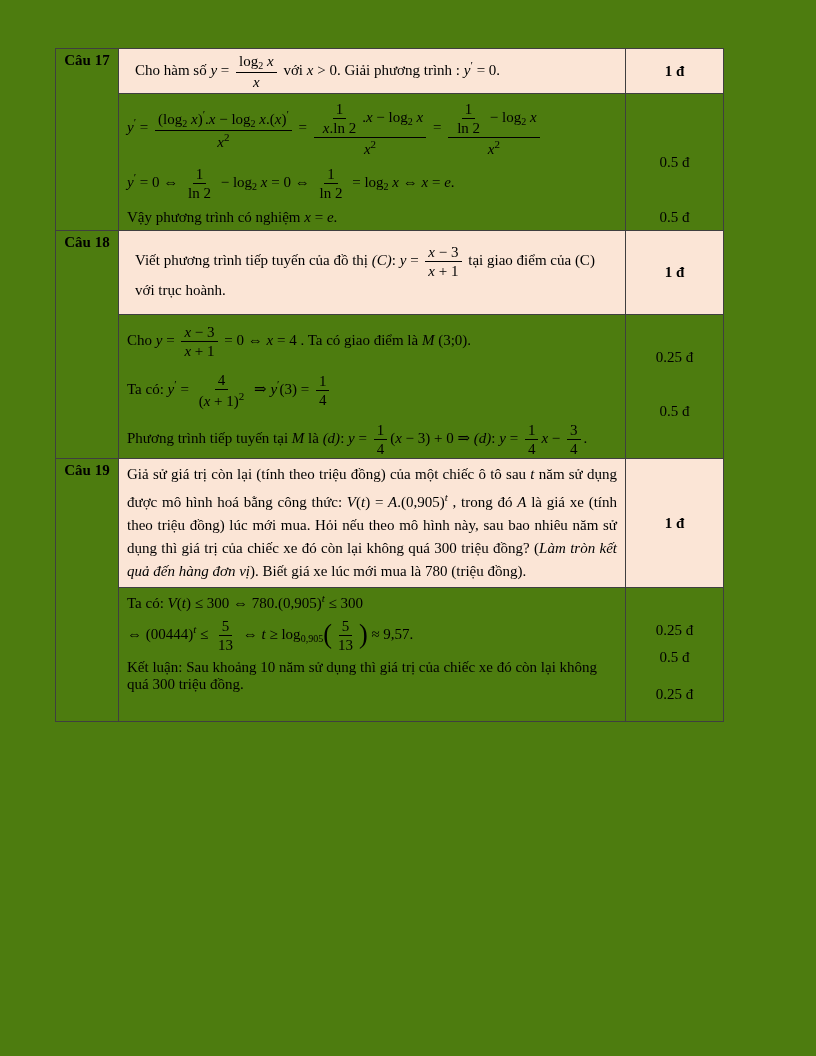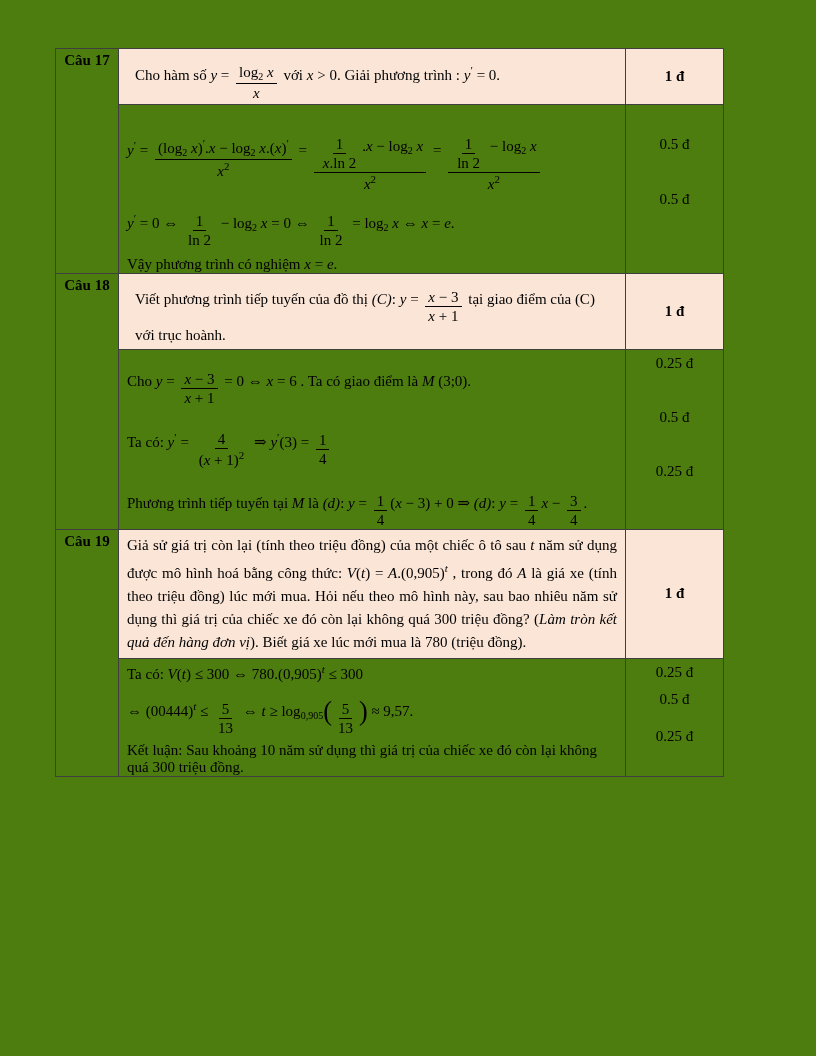--- a/index.html
+++ b/index.html
@@ -16,36 +16,36 @@
   td{border:1px solid #3f3f3f;padding:0;vertical-align:top;overflow:hidden;}
   .c-cau{width:63px;text-align:center;font-weight:bold;padding-top:3px;}
   .c-main{width:507px;}
   .c-pts{width:98px;}
   .shaded{background:#fbe5d6;}
   .q-cell{padding:2px 16px;vertical-align:middle;line-height:1.45;}
   .q-cell.justify{text-align:justify;line-height:23px;padding:4px 8px;}
   .pts-cell{text-align:center;font-weight:bold;vertical-align:middle;}
   .sol-cell{padding:4px 8px 0 8px;}
   .spts-cell{position:relative;}
-  .score{position:absolute;left:0;right:0;text-align:center;}
+  .score{position:absolute;left:0;right:0;text-align:center;margin-top:29px;}
   .sol-line{margin:0 0 7px 0;}
   .b17 .sol-line{margin:2px 0 7px 0;}
   .b18 .sol-line{margin:4px 0 11px 0;}
   .b19 .sol-line{margin:0 0 5px 0;}
   .sol-line:last-child{margin-bottom:0;}
   
   .it{font-style:italic;}
   .rm{font-style:normal;}
   .sb{font-size:10px;vertical-align:-3px;}
   .sp{font-size:11px;vertical-align:6px;}
   .spi{font-size:11px;vertical-align:6px;font-style:italic;}
   .bp{font-size:175%;vertical-align:middle;line-height:1;font-weight:normal;}
   .fr{display:inline-flex;flex-direction:column;align-items:center;
       vertical-align:middle;margin:0 3px;text-align:center;line-height:1.2;}
-  .fr > .n{border-bottom:1px solid #000;padding:0 3px;display:block;margin-top:12px;}
+  .fr > .n{border-bottom:1px solid #000;padding:0 3px;display:block;}
   .fr > .d{padding:0 3px;display:block;}
 </style>
 </head>
 <body>
 
 <div class="page">
   <table class="answer">
     <colgroup>
       <col style="width:63px">
         <col style="width:507px">
@@ -89,34 +89,34 @@
           <div class="sol-line"><span class="rm">Vậy phương trình có nghiệm </span><span class="it">x</span><span class="rm"> = </span><span class="it">e</span><span class="rm">.</span></div>
         </td>
         <td class="c-pts spts-cell">
           <div class="score" style="top:31px">0.5 đ</div>
           <div class="score" style="top:86px">0.5 đ</div>
         </td>
       </tr>
     </tbody>
 
     <tbody class="b18">
-      <tr style="height:64px">
+      <tr style="height:84px">
         <td class="c-cau" rowspan="2">Câu 18</td>
         <td class="c-main q-cell shaded"><span class="rm">Viết phương trình tiếp tuyến của đồ thị </span><span class="it">(C)</span><span class="rm">: </span><span class="it">y</span><span class="rm"> = </span><span class="fr">
               <span class="n"><span class="it">x</span><span class="rm"> − 3</span></span>
               <span class="d"><span class="it">x</span><span class="rm"> + 1</span></span>
             </span><span class="rm"> tại giao điểm của (C) với trục hoành.</span></td>
         <td class="c-pts pts-cell shaded">1 đ</td>
       </tr>
       <tr style="height:128px">
         <td class="c-main sol-cell">
           <div class="sol-line"><span class="rm">Cho </span><span class="it">y</span><span class="rm"> = </span><span class="fr">
                 <span class="n"><span class="it">x</span><span class="rm"> − 3</span></span>
                 <span class="d"><span class="it">x</span><span class="rm"> + 1</span></span>
-              </span><span class="rm"> = 0 ⇔ </span><span class="it">x</span><span class="rm"> = 6 . Ta có giao điểm là </span><span class="it">M</span><span class="rm"> (3;0).</span></div>
+              </span><span class="rm"> = 0 ⇔ </span><span class="it">x</span><span class="rm"> = 4 . Ta có giao điểm là </span><span class="it">M</span><span class="rm"> (3;0).</span></div>
           <div class="sol-line"><span class="rm">Ta có: </span><span class="it">y</span><span class="sp">′</span><span class="rm"> = </span><span class="fr">
                 <span class="n"><span class="rm">4</span></span>
                 <span class="d"><span class="rm">(</span><span class="it">x</span><span class="rm"> + 1)</span><span class="sp">2</span></span>
               </span><span class="rm"> ⇒ </span><span class="it">y</span><span class="sp">′</span><span class="rm">(3) = </span><span class="fr">
                 <span class="n"><span class="rm">1</span></span>
                 <span class="d"><span class="rm">4</span></span>
               </span></div>
           <div class="sol-line"><span class="rm">Phương trình tiếp tuyến tại </span><span class="it">M</span><span class="rm"> là </span><span class="it">(d)</span><span class="rm">: </span><span class="it">y</span><span class="rm"> = </span><span class="fr">
                 <span class="n"><span class="rm">1</span></span>
                 <span class="d"><span class="rm">4</span></span>
@@ -135,21 +135,21 @@
         </td>
       </tr>
     </tbody>
 
     <tbody class="b19">
       <tr style="height:102px">
         <td class="c-cau" rowspan="2">Câu 19</td>
         <td class="c-main q-cell justify shaded"><span class="rm">Giả sử giá trị còn lại (tính theo triệu đồng) của một chiếc ô tô sau </span><span class="it">t</span><span class="rm"> năm sử dụng được mô hình hoá bằng công thức: </span><span class="it">V</span><span class="rm">(</span><span class="it">t</span><span class="rm">) = </span><span class="it">A</span><span class="rm">.(0,905)</span><span class="spi">t</span><span class="rm"> , trong đó </span><span class="it">A</span><span class="rm"> là giá xe (tính theo triệu đồng) lúc mới mua. Hỏi nếu theo mô hình này, sau bao nhiêu năm sử dụng thì giá trị của chiếc xe đó còn lại không quá 300 triệu đồng? (</span><span class="it">Làm tròn kết quả đến hàng đơn vị</span><span class="rm">). Biết giá xe lúc mới mua là 780 (triệu đồng).</span></td>
         <td class="c-pts pts-cell shaded">1 đ</td>
       </tr>
-      <tr style="height:112px">
+      <tr style="height:134px">
         <td class="c-main sol-cell">
           <div class="sol-line"><span class="rm">Ta có: </span><span class="it">V</span><span class="rm">(</span><span class="it">t</span><span class="rm">) ≤ 300 ⇔ 780.(0,905)</span><span class="spi">t</span><span class="rm"> ≤ 300</span></div>
           <div class="sol-line"><span class="rm">⇔ (00444)</span><span class="spi">t</span><span class="rm"> ≤ </span><span class="fr">
                 <span class="n"><span class="rm">5</span></span>
                 <span class="d"><span class="rm">13</span></span>
               </span><span class="rm"> ⇔ </span><span class="it">t</span><span class="rm"> ≥ log</span><span class="sb">0,905</span><span class="bp">(</span><span class="fr">
                 <span class="n"><span class="rm">5</span></span>
                 <span class="d"><span class="rm">13</span></span>
               </span><span class="bp">)</span><span class="rm"> ≈ 9,57.</span></div>
           <div class="sol-line"><span class="rm">Kết luận: Sau khoảng 10 năm sử dụng  thì giá trị của chiếc xe đó còn lại không quá 300 triệu đồng.</span></div>

